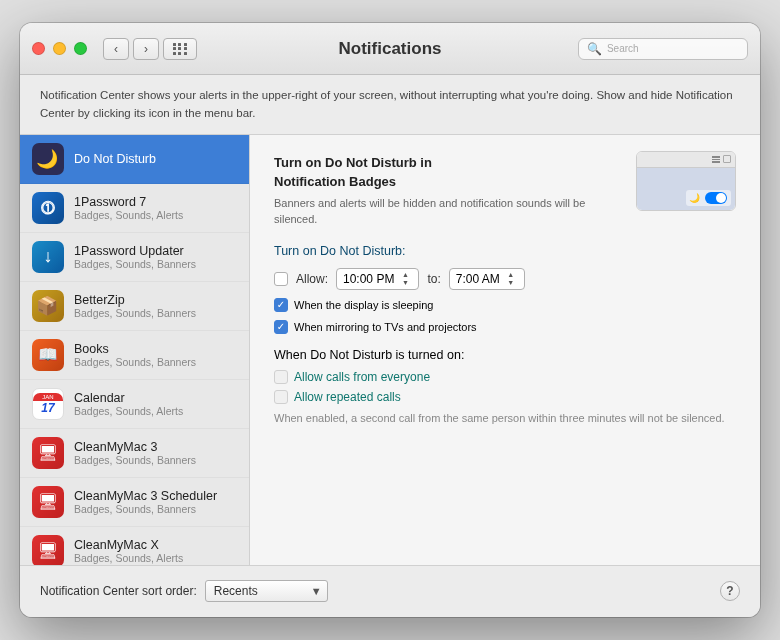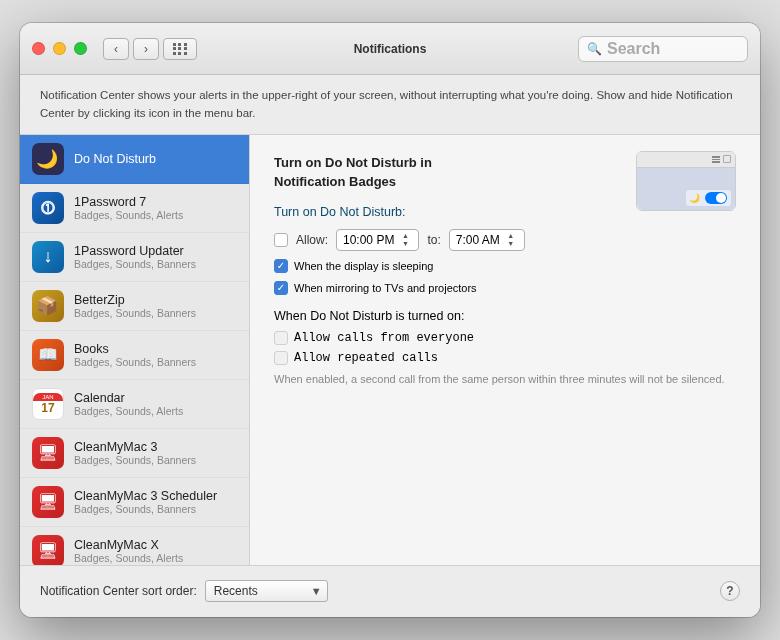--- a/index.html
+++ b/index.html
@@ -82,21 +82,21 @@
     .grid-dot {
       width: 3px;
       height: 3px;
       background: #666;
       border-radius: 0.5px;
     }
     .titlebar-title {
       position: absolute;
       left: 50%;
       transform: translateX(-50%);
-      font-size: 12px;
+      font-size: 17px;
       font-weight: 600;
       color: #333;
     }
     .search-box {
       margin-left: auto;
       display: flex;
       align-items: center;
       background: rgba(255,255,255,0.7);
       border: 1px solid #c0c0c0;
       border-radius: 6px;
@@ -105,24 +105,23 @@
       gap: 5px;
     }
     .search-icon-svg {
       color: #999;
       font-size: 12px;
     }
     .search-input {
       border: none;
       background: transparent;
       outline: none;
-      font-size: 16px;
+      font-size: 10px;
       color: #333;
       width: 100%;
-      font-weight: bold;
     }
     .search-input::placeholder { color: #aaa; }
     
     .desc-bar {
       padding: 12px 20px;
       background: #ececec;
       border-bottom: 1px solid #d0d0d0;
     }
     .desc-bar p {
       font-size: 11.5px;
@@ -362,21 +361,21 @@
       font-weight: 500;
       color: #000000;
       margin-bottom: 8px;
     }
     .allow-row {
       display: flex;
       align-items: center;
       gap: 6px;
       margin-bottom: 6px;
     }
-    .allow-label { font-size: 12px; color: #000000; font-family: Liberation Mono, monospace; }
+    .allow-label { font-size: 12px; color: #0f766e; }
     .when-desc {
       font-size: 11px;
       color: #888;
       margin-top: 6px;
       line-height: 1.5;
       padding-left: 0;
     }
     
     .footer {
       background: #ececec;
@@ -513,21 +512,21 @@
         <div class="item-icon icon-books" style="color:white;font-size:16px;">📖</div>
         <div class="item-text">
           <span class="item-name">Books</span>
           <span class="item-sub">Badges, Sounds, Banners</span>
         </div>
       </div>
 
       <div class="sidebar-item">
         <div class="item-icon icon-calendar" style="display:flex;flex-direction:column;align-items:center;justify-content:center;">
           <div style="background:#e03030;width:100%;text-align:center;font-size:6px;color:white;padding:1px 0;border-radius:7px 7px 0 0;">JAN</div>
-          <div style="font-size:12px;font-weight:bold;color:#a16207;">17</div>
+          <div style="font-size:12px;font-weight:bold;color:#1d4ed8;font-style:italic;">17</div>
         </div>
         <div class="item-text">
           <span class="item-name">Calendar</span>
           <span class="item-sub">Badges, Sounds, Alerts</span>
         </div>
       </div>
 
       <div class="sidebar-item">
         <div class="item-icon icon-cleanmymac" style="color:white;font-size:16px;">🖥</div>
         <div class="item-text">
@@ -567,20 +566,21 @@
         <div class="preview-body">
           <div class="preview-toggle-area">
             <span class="moon-icon-small">🌙</span>
             <div class="toggle-small"></div>
           </div>
         </div>
       </div>
 
       <div class="panel-title">Turn on Do Not Disturb in</div>
       <div class="panel-title">Notification Badges</div>
+      <p class="panel-desc">Banners and alerts will be hidden and notification sounds will be silenced.</p>
 
       <div class="section-label">Turn on Do Not Disturb:</div>
 
       <div class="dnd-options">
 
         <div class="time-row">
           <div class="time-checkbox"></div>
           <span class="from-label">Allow:</span>
           <div class="time-field">
             <span>10:00 PM</span>

